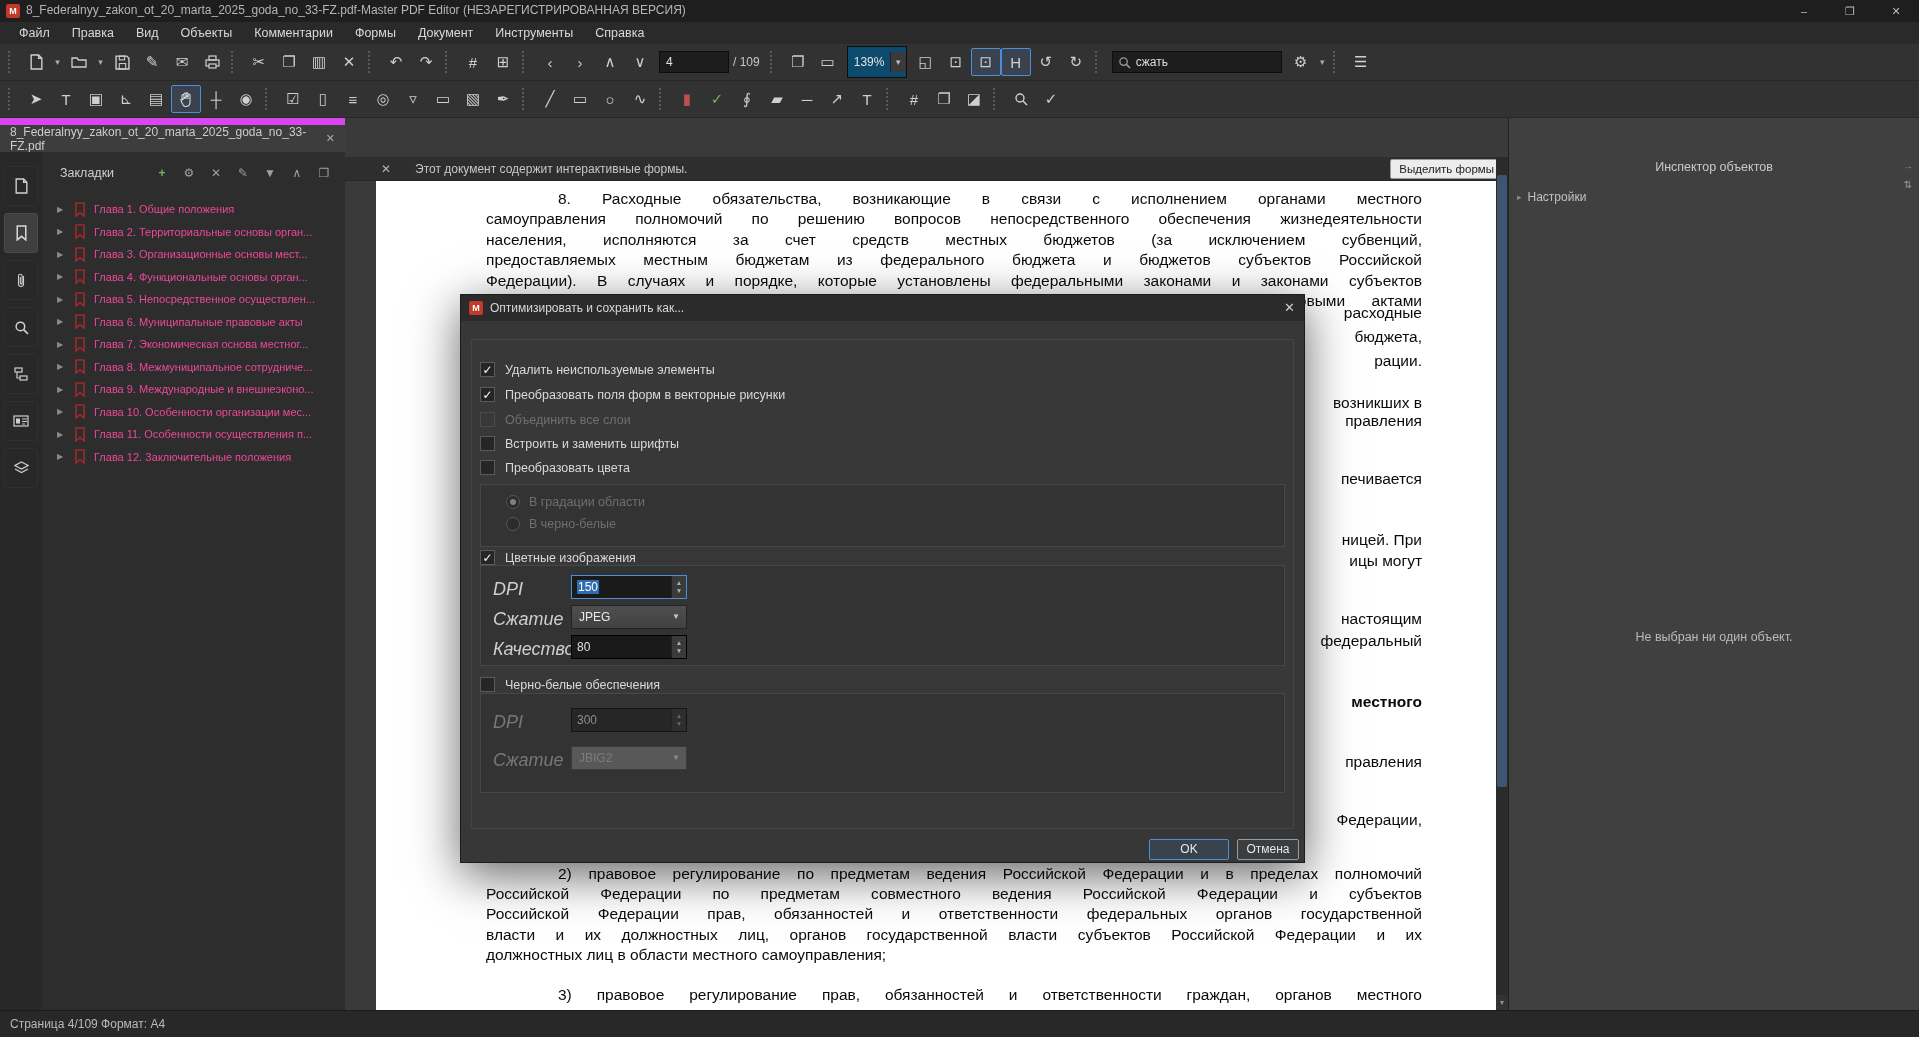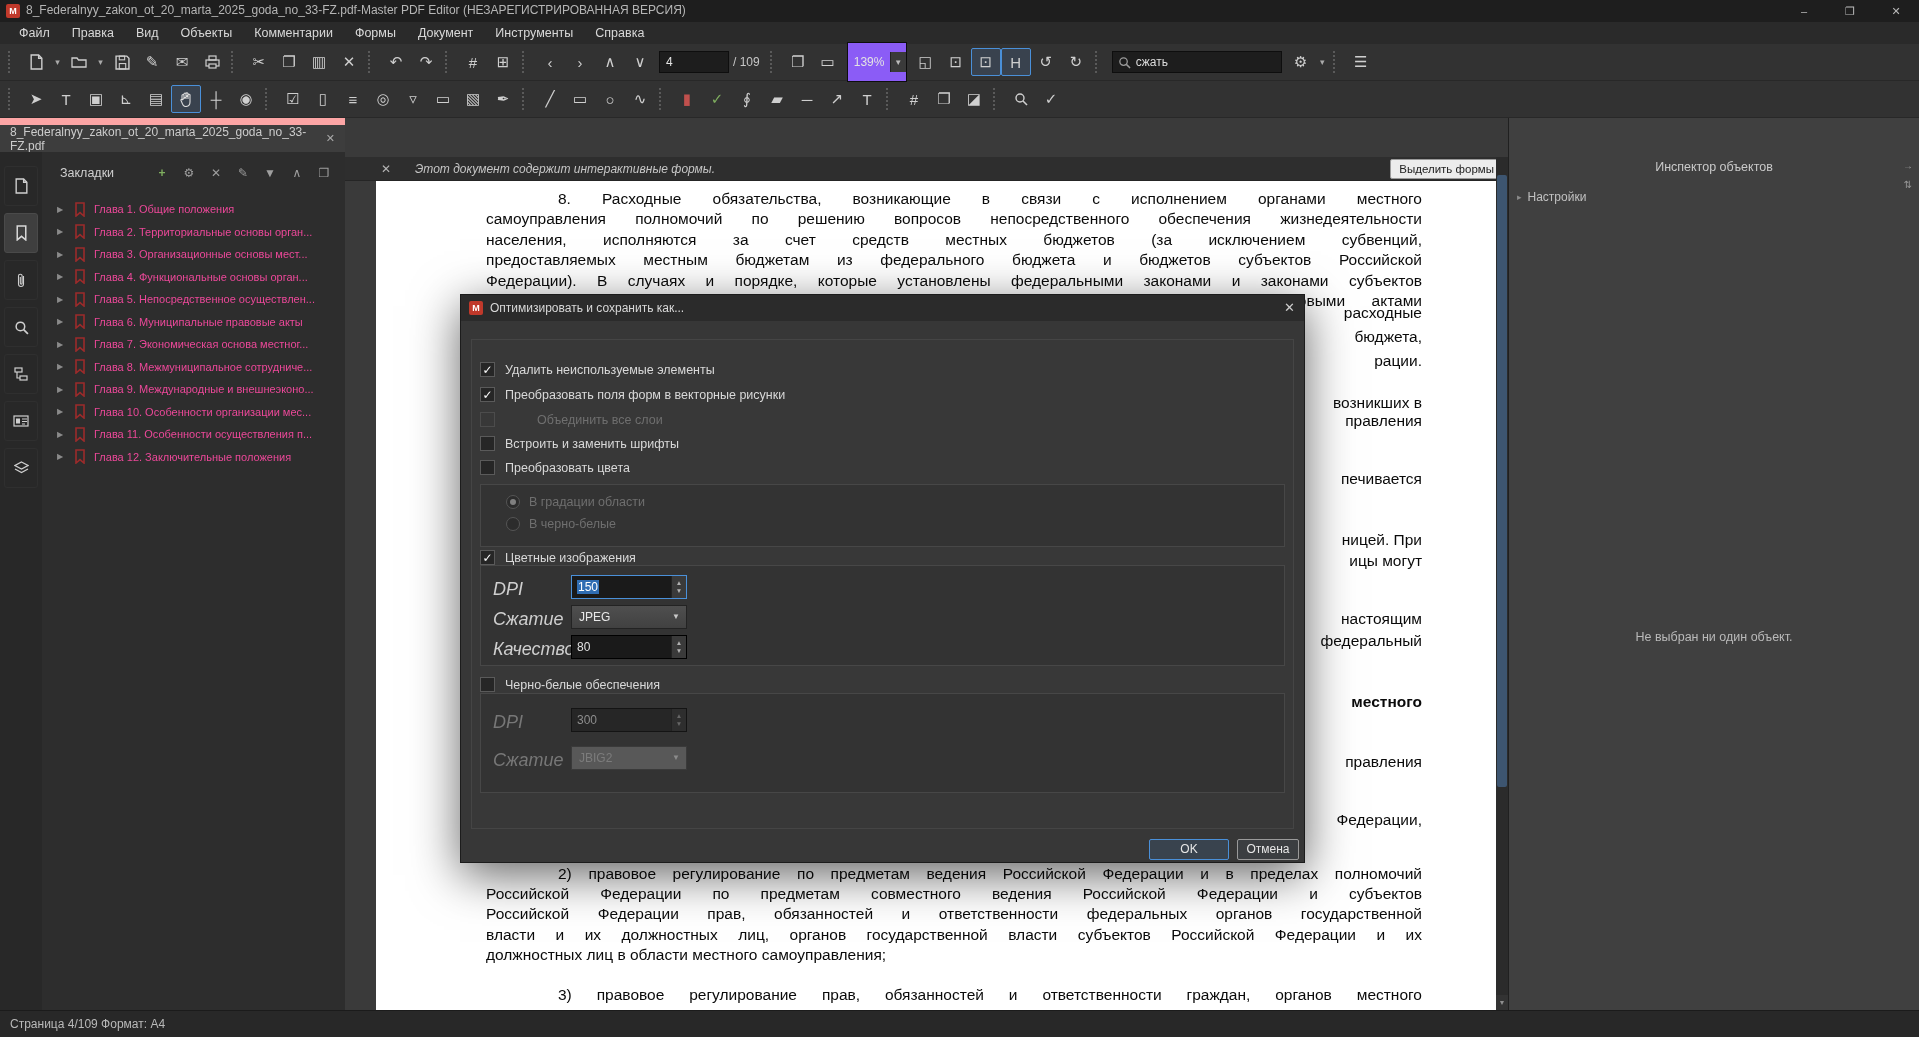--- a/index.html
+++ b/index.html
@@ -25,35 +25,35 @@
     color:#cfcfcf; font-size:15px; border-radius:2px; flex:none; }
   .tb svg { display:block; }
   .tb.car { width:13px; font-size:9px; color:#aaa; }
   .tb.act { border:1px solid #4a90d9; background:#39424e; }
   .tb.red { color:#c0504d; }
   .tb.green { color:#7fae5f; }
   .tsep { width:9px; height:22px; border-left:2px dotted #5a5a5a; margin:0 4px; flex:none; }
   .page-box { width:70px; height:22px; background:#1d1d1d; border:1px solid #0e0e0e; color:#e3e3e3;
     font-size:12px; line-height:20px; padding-left:6px; margin:0 4px; flex:none; }
   .page-total { color:#c7c7c7; font-size:12px; margin-right:6px; flex:none; }
-  .zoom-box { height:40px; background:#8b5cf6; border:1px solid #0e0e0e; color:#e3e3e3; display:flex;
+  .zoom-box { height:32px; background:#0c4a6e; border:1px solid #0e0e0e; color:#e3e3e3; display:flex;
     align-items:center; font-size:12px; margin:0 4px; flex:none; }
   .zoom-val { padding:0 6px; width:42px; }
   .zoom-caret { width:16px; height:20px; background:#3a3a3a; border-left:1px solid #222;
     font-size:8px; color:#bbb; display:flex; align-items:center; justify-content:center; }
   .search-box { width:170px; height:22px; background:#1d1d1d; border:1px solid #0e0e0e; display:flex;
     align-items:center; gap:5px; padding-left:5px; margin:0 4px; flex:none; }
   .search-box .sval { color:#dcdcdc; font-size:12px; }
 
   
   .main { display:flex; height:892px; }
 
   
   .left { width:345px; background:#2d2d2d; display:flex; flex-direction:column; flex:none; }
-  .tabbar { height:34px; background:#fca5a5; display:flex; align-items:flex-end; }
+  .tabbar { height:34px; background:#d946ef; display:flex; align-items:flex-end; }
   .tab { height:27px; background:#3d3d3d; width:100%; display:flex; align-items:center;
     padding:0 10px; color:#cccccc; font-size:12px; }
   .tab-close { margin-left:auto; color:#a9a9a9; font-size:11px; }
   .sidebody { flex:1; display:flex; min-height:0; }
   .strip { width:42px; background:#282828; padding-top:14px; display:flex; flex-direction:column;
     align-items:center; gap:7px; flex:none; }
   .sbtn { width:34px; height:40px; display:flex; align-items:center; justify-content:center;
     border-radius:3px; border:1px solid #2f2f2f; }
   .sbtn.active { background:#3f3f3f; border-color:#4a4a4a; }
   .bm-panel { flex:1; min-width:0; display:flex; flex-direction:column; }
@@ -65,21 +65,21 @@
   .bm-list { padding-top:6px; }
   .bm-item { height:22.5px; display:flex; align-items:center; padding-left:15px; gap:8px; white-space:nowrap; }
   .bm-arrow { color:#8a8a8a; font-size:8px; width:9px; flex:none; }
   .bm-label { color:#ec4899; font-size:11px; overflow:hidden; text-overflow:ellipsis; }
 
   
   .docarea { flex:1; position:relative; background:#3a3a3a; min-width:0; }
   .notif { position:absolute; left:0; top:39px; right:0; height:24px; background:#2e2e2e;
     border-bottom:1px solid #252525; display:flex; align-items:center; }
   .notif-close { position:absolute; left:36px; color:#b5b5b5; font-size:12px; }
-  .notif-text { margin-left:70px; color:#c6c6c6; font-size:12px;font-style:italic; }
+  .notif-text { margin-left:70px; color:#c6c6c6; font-size:12px; }
   .notif-btn { position:absolute; right:5px; top:2px; height:20px; padding:0 8px; background:#ececec;
     border:1px solid #9a9a9a; border-radius:2px; color:#222; font-size:11.5px; line-height:18px; }
   .page { position:absolute; left:31px; top:63px; width:1120px; height:829px; background:#ffffff; overflow:hidden; }
   .dline { position:absolute; left:110px; width:936px; font-size:15.5px; line-height:20px; color:#0a0a0a; }
   .dline.j { text-align:justify; text-align-last:justify; }
   .dline.i { text-indent:72px; }
   .frag { position:absolute; right:74px; font-size:15.5px; color:#0a0a0a; white-space:nowrap; }
   .frag.b { font-weight:bold; }
 
   
@@ -109,21 +109,21 @@
     font-weight:bold; text-align:center; line-height:14px; }
   .dlg-title-text { color:#d8d8d8; font-size:12px; }
   .dlg-close { position:absolute; right:9px; top:5px; color:#cfcfcf; font-size:13px; }
   .dlg-inner { position:absolute; left:10px; right:10px; top:44px; bottom:33px;
     border:1px solid #454545; background:#383838; }
   .chk { position:absolute; left:19px; display:flex; align-items:center; gap:10px; height:17px; }
   .chk .box { width:15px; height:15px; background:#262626; border:1px solid #5a5a5a; color:#fff;
     font-size:12px; line-height:14px; text-align:center; flex:none; }
   .chk .lbl { color:#d9d9d9; font-size:12.5px; }
   .chk.dis .box { background:#383838; border-color:#4c4c4c; }
-  .chk.dis .lbl { color:#6f6f6f;margin-left:32px; }
+  .chk.dis .lbl { color:#6f6f6f; }
   .grp { position:absolute; left:19px; width:805px; border:1px solid #474747; background:#333333; }
   .rad { position:absolute; display:flex; align-items:center; gap:9px; }
   .rad .circ { width:14px; height:14px; border-radius:50%; background:#2c2c2c; border:1px solid #555;
     display:flex; align-items:center; justify-content:center; }
   .rad .dot { width:6px; height:6px; border-radius:50%; background:#808080; }
   .rad .rlbl { color:#6f6f6f; font-size:12.5px; }
   .flabel { position:absolute; left:32px; color:#cfcfcf; font-size:18px;font-style:italic; }
   .flabel.dim { color:#777; }
   .spin { position:absolute; left:110px; width:116px; height:24px; background:#1a1a1a;
     border:1px solid #000; color:#e0e0e0; font-size:12px; line-height:22px; padding-left:5px; }

